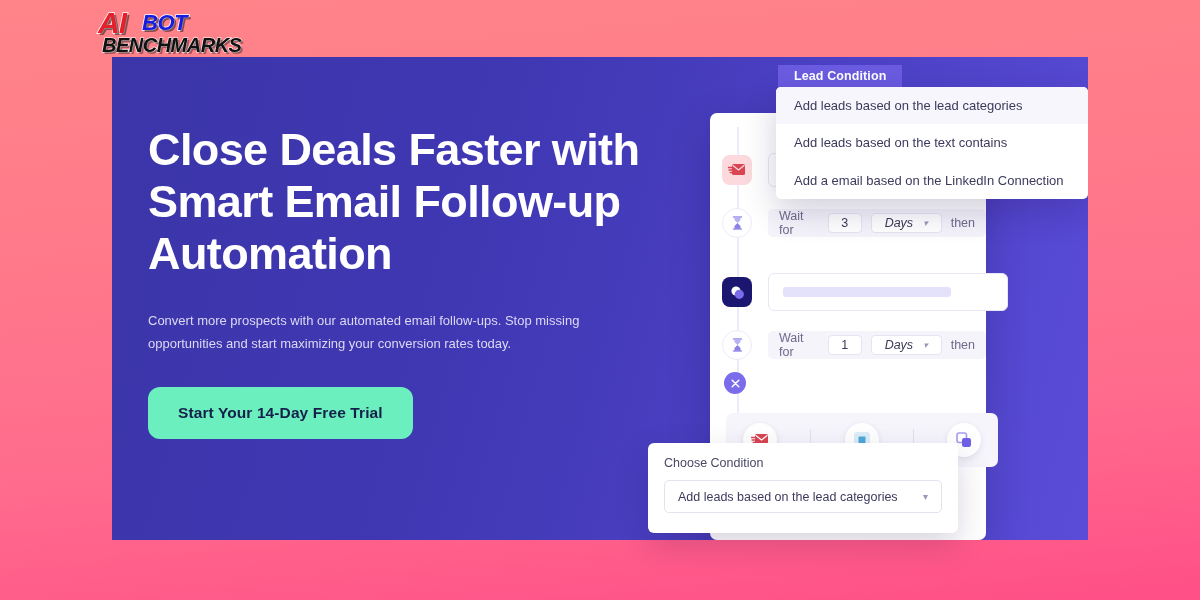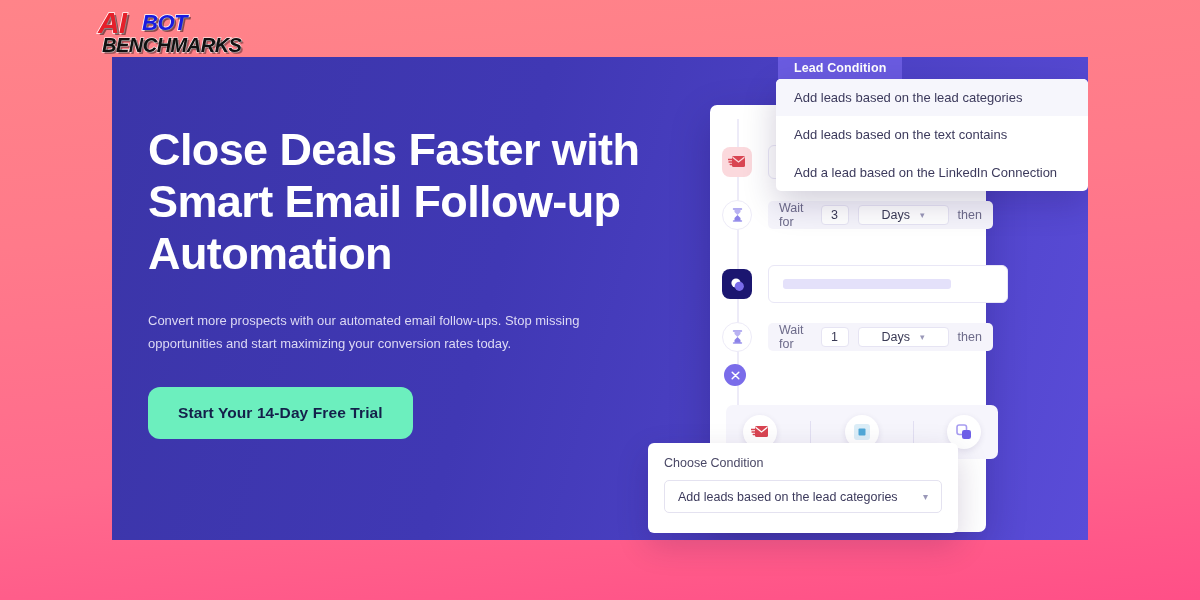--- a/index.html
+++ b/index.html
@@ -92,21 +92,21 @@
     font-size: 15.5px;
     font-weight: bold;
     padding: 17px 30px;
     border: none;
     border-radius: 12px;
     cursor: pointer;
     letter-spacing: 0.1px;
   }
 
   
-  .mock-wrap { position: absolute; left: 0; top: 0; width: 976px; height: 483px; }
+  .mock-wrap { position: absolute; left: 0; top: 8px; width: 976px; height: 483px; }
 
   .lead-tab {
     position: absolute;
     left: 666px; top: 0px;
     width: 124px; height: 24px;
     background: #6A5BE0;
     color: #ffffff;
     font-size: 12.5px;
     font-weight: bold;
     padding: 4px 0 0 16px;
@@ -161,21 +161,21 @@
   .wait-1 { left: 58px; top: 96px; }
   .wait-2 { left: 58px; top: 218px; }
   .num-box {
     background: #ffffff; border: 1px solid #E6E4F3; border-radius: 4px;
     width: 36px; height: 20px; display:flex; align-items:center; justify-content:center;
     color: #3A3A55; font-size: 12.5px;
   }
   .unit-box {
     background: #ffffff; border: 1px solid #E6E4F3; border-radius: 4px;
     height: 20px; display:flex; align-items:center; gap: 10px;
-    padding: 0 23px; color: #3A3A55; font-size: 12.5px;
+    padding: 0 13px; color: #3A3A55; font-size: 12.5px; font-style: italic;
   }
   .chev { color: #9A98B8; font-size: 9px; line-height: 1; }
 
   .toolbar {
     position: absolute;
     left: 16px; top: 300px;
     width: 272px; height: 54px;
     background: #F6F5FC;
     border-radius: 7px;
     display: flex; align-items: center; justify-content: space-around;
@@ -339,21 +339,21 @@
             <rect x="2" y="2" width="9.5" height="9.5" rx="2.2" fill="none" stroke="#A79CF0" stroke-width="1.6"></rect>
             <rect x="7" y="7" width="9" height="9" rx="2.2" fill="#6F60E8"></rect>
           </svg>
         </div>
       </div>
     </div>
 
     <div class="dropdown">
       <div class="dd-item active">Add leads based on the lead categories</div>
       <div class="dd-item">Add leads based on the text contains</div>
-      <div class="dd-item">Add a lead based on the LinkedIn Connection</div>
+      <div class="dd-item">Add a email based on the LinkedIn Connection</div>
     </div>
 
   </div>
 </div>
 
 <div class="choose-card">
   <div class="choose-label">Choose Condition</div>
   <div class="choose-select">
     <span>Add leads based on the lead categories</span>
     <span class="choose-chev">▾</span>

